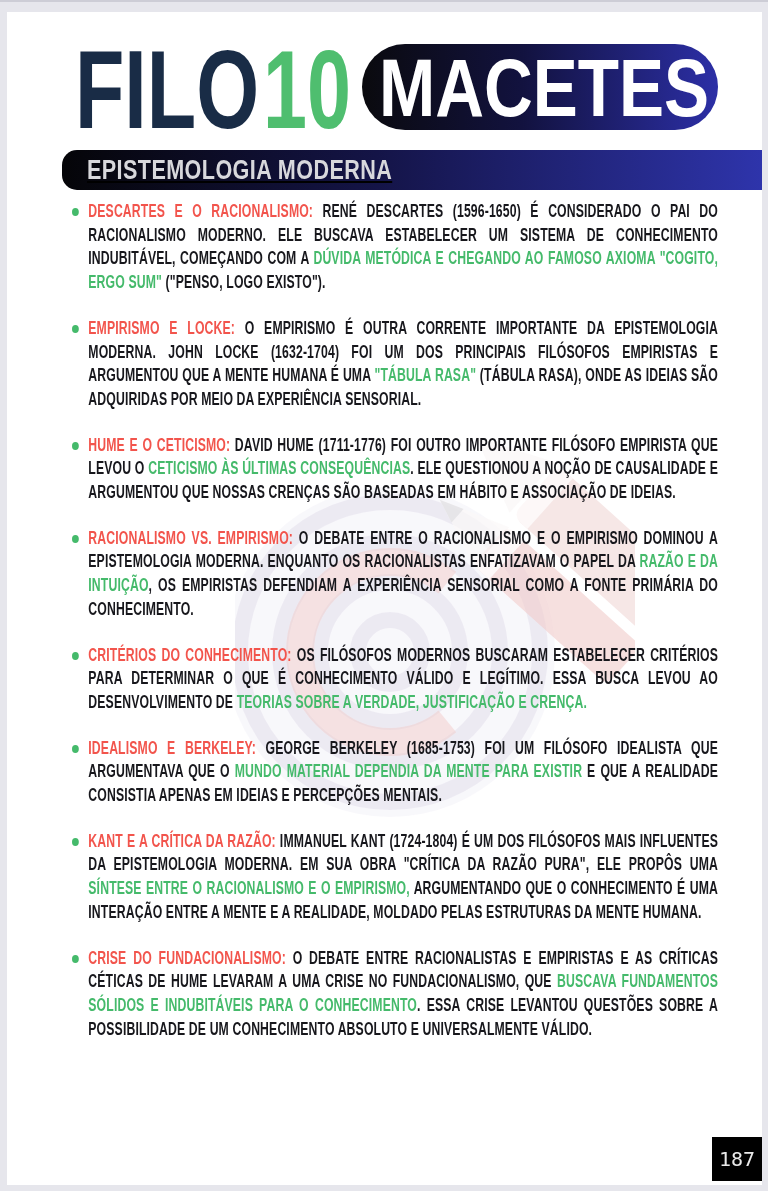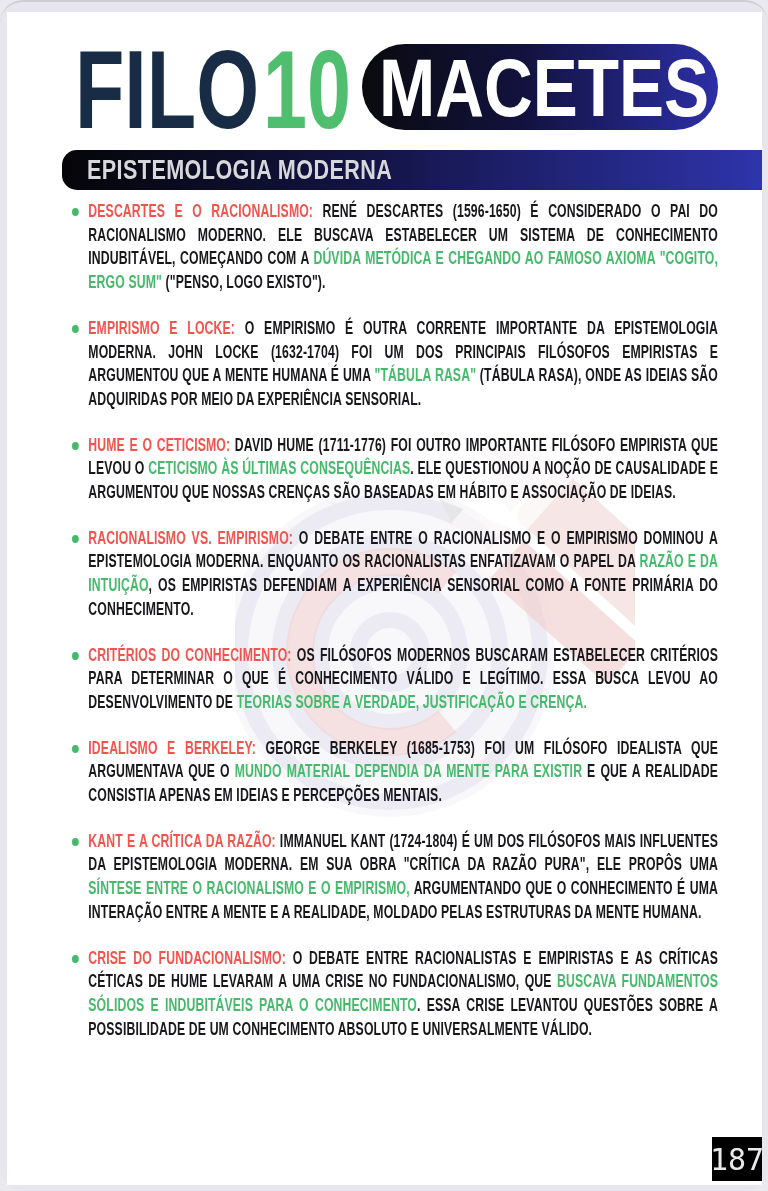--- a/index.html
+++ b/index.html
@@ -1,27 +1,27 @@
 <!DOCTYPE html>
 <html><head>
 <meta charset="utf-8">
 <style>
   html,body{margin:0;padding:0;background:#e9e9ee;}
   .canvas{position:relative;width:768px;height:1191px;background:#e6e6ec;
     border-top:2px solid #cdcdd6;box-sizing:border-box;overflow:hidden;
-    font-family:"Liberation Sans",sans-serif;border-radius:23px;}
+    font-family:"Liberation Sans",sans-serif;}
   .page{position:absolute;left:7px;top:10px;width:755px;height:1173px;background:#ffffff;}
 
   .logo-svg{position:absolute;left:60px;top:30px;}
   .logo-svg text{font-family:"Liberation Sans",sans-serif;font-weight:bold;}
 
   .title-bar{position:absolute;left:55px;top:138px;width:700px;height:40px;
     border-radius:15px 0 0 15px;
     background:linear-gradient(90deg,var(--bar-dark) 0%,#141447 45%,var(--bar-blue) 100%);
-    display:flex;align-items:center;}
+    display:flex;align-items:center;text-decoration:underline;}
   .title-bar .t{font-size:27px;font-weight:bold;color:#d8d8dc;letter-spacing:.5px;
     transform:scaleX(.8);transform-origin:0 50%;margin-left:25px;white-space:nowrap;}
 
   .content{position:absolute;left:65px;top:188px;width:950px;
     transform:scaleX(.68);transform-origin:0 0;}
   .topic{position:relative;padding-left:24px;margin-bottom:22px;
     font-size:18px;line-height:23.7px;font-weight:bold;text-align:justify;
     color:#17171c;letter-spacing:.2px;}
   .topic .dot{position:absolute;left:0;top:8px;width:10px;height:8px;border-radius:50%;
     background:var(--green);}
@@ -31,21 +31,21 @@
 
   .watermark{position:absolute;left:228px;top:410px;pointer-events:none;}
 
   .footer-bar{position:absolute;left:0;top:1124px;width:706px;height:46px;
     background:linear-gradient(90deg,var(--bar-dark) 0%,#16164f 55%,var(--footer-blue) 100%);}
   .brand-badge{position:absolute;right:11px;top:5px;width:240px;height:36px;border-radius:18px;
     background:#0a0a0e;color:#ededf0;display:flex;align-items:center;justify-content:center;}
   .brand-badge .bt{font-size:20px;font-weight:bold;letter-spacing:.5px;white-space:nowrap;
     transform:scaleX(.82);}
   .page-num{position:absolute;left:705px;top:1125px;width:50px;height:44px;background:#000;
-    color:#e9e9e9;font-family:"DejaVu Sans Mono",monospace;font-size:30px;
+    color:#e9e9e9;font-family:"DejaVu Sans Mono",monospace;font-size:20px;
     display:flex;align-items:center;justify-content:center;}
 </style>
 </head>
 <body>
 
 <div class="canvas" style="--red: #f2544c; --green: #45ba6b; --bar-dark: #050508; --bar-blue: #2e34ab; --footer-blue: #3136b4;">
   <div class="page">
 
     <svg class="watermark" width="400" height="400" viewBox="0 0 400 400">
       <g opacity="0.28">

